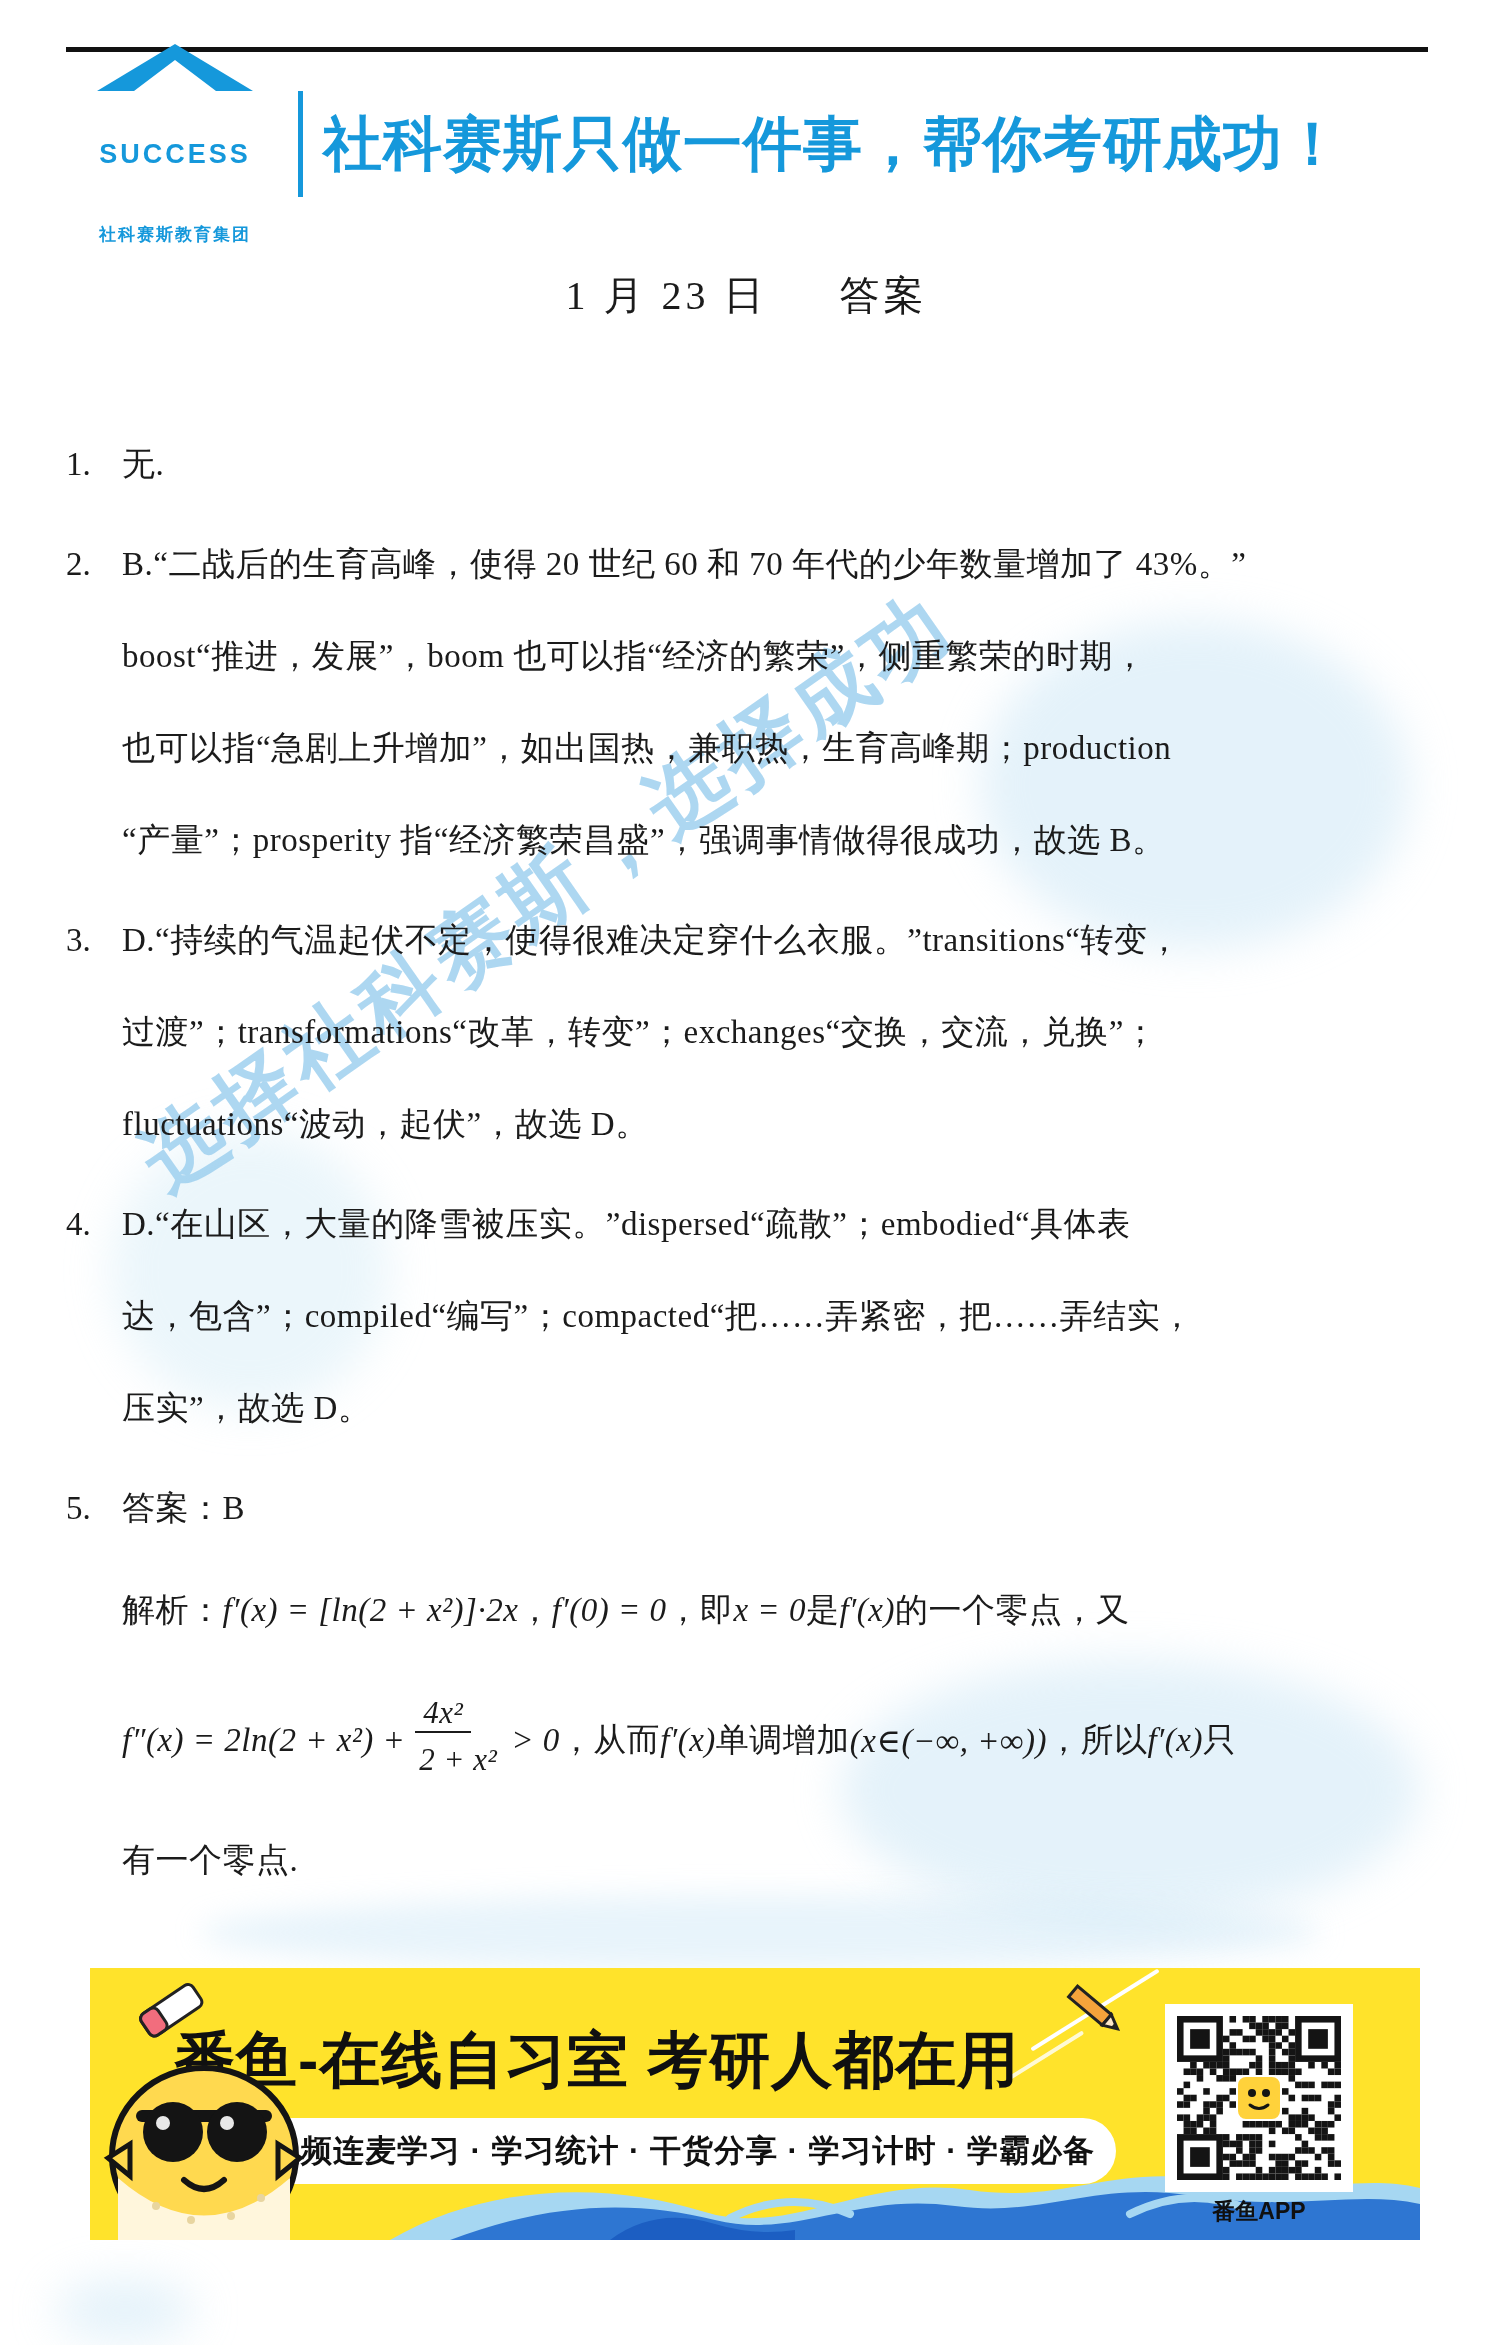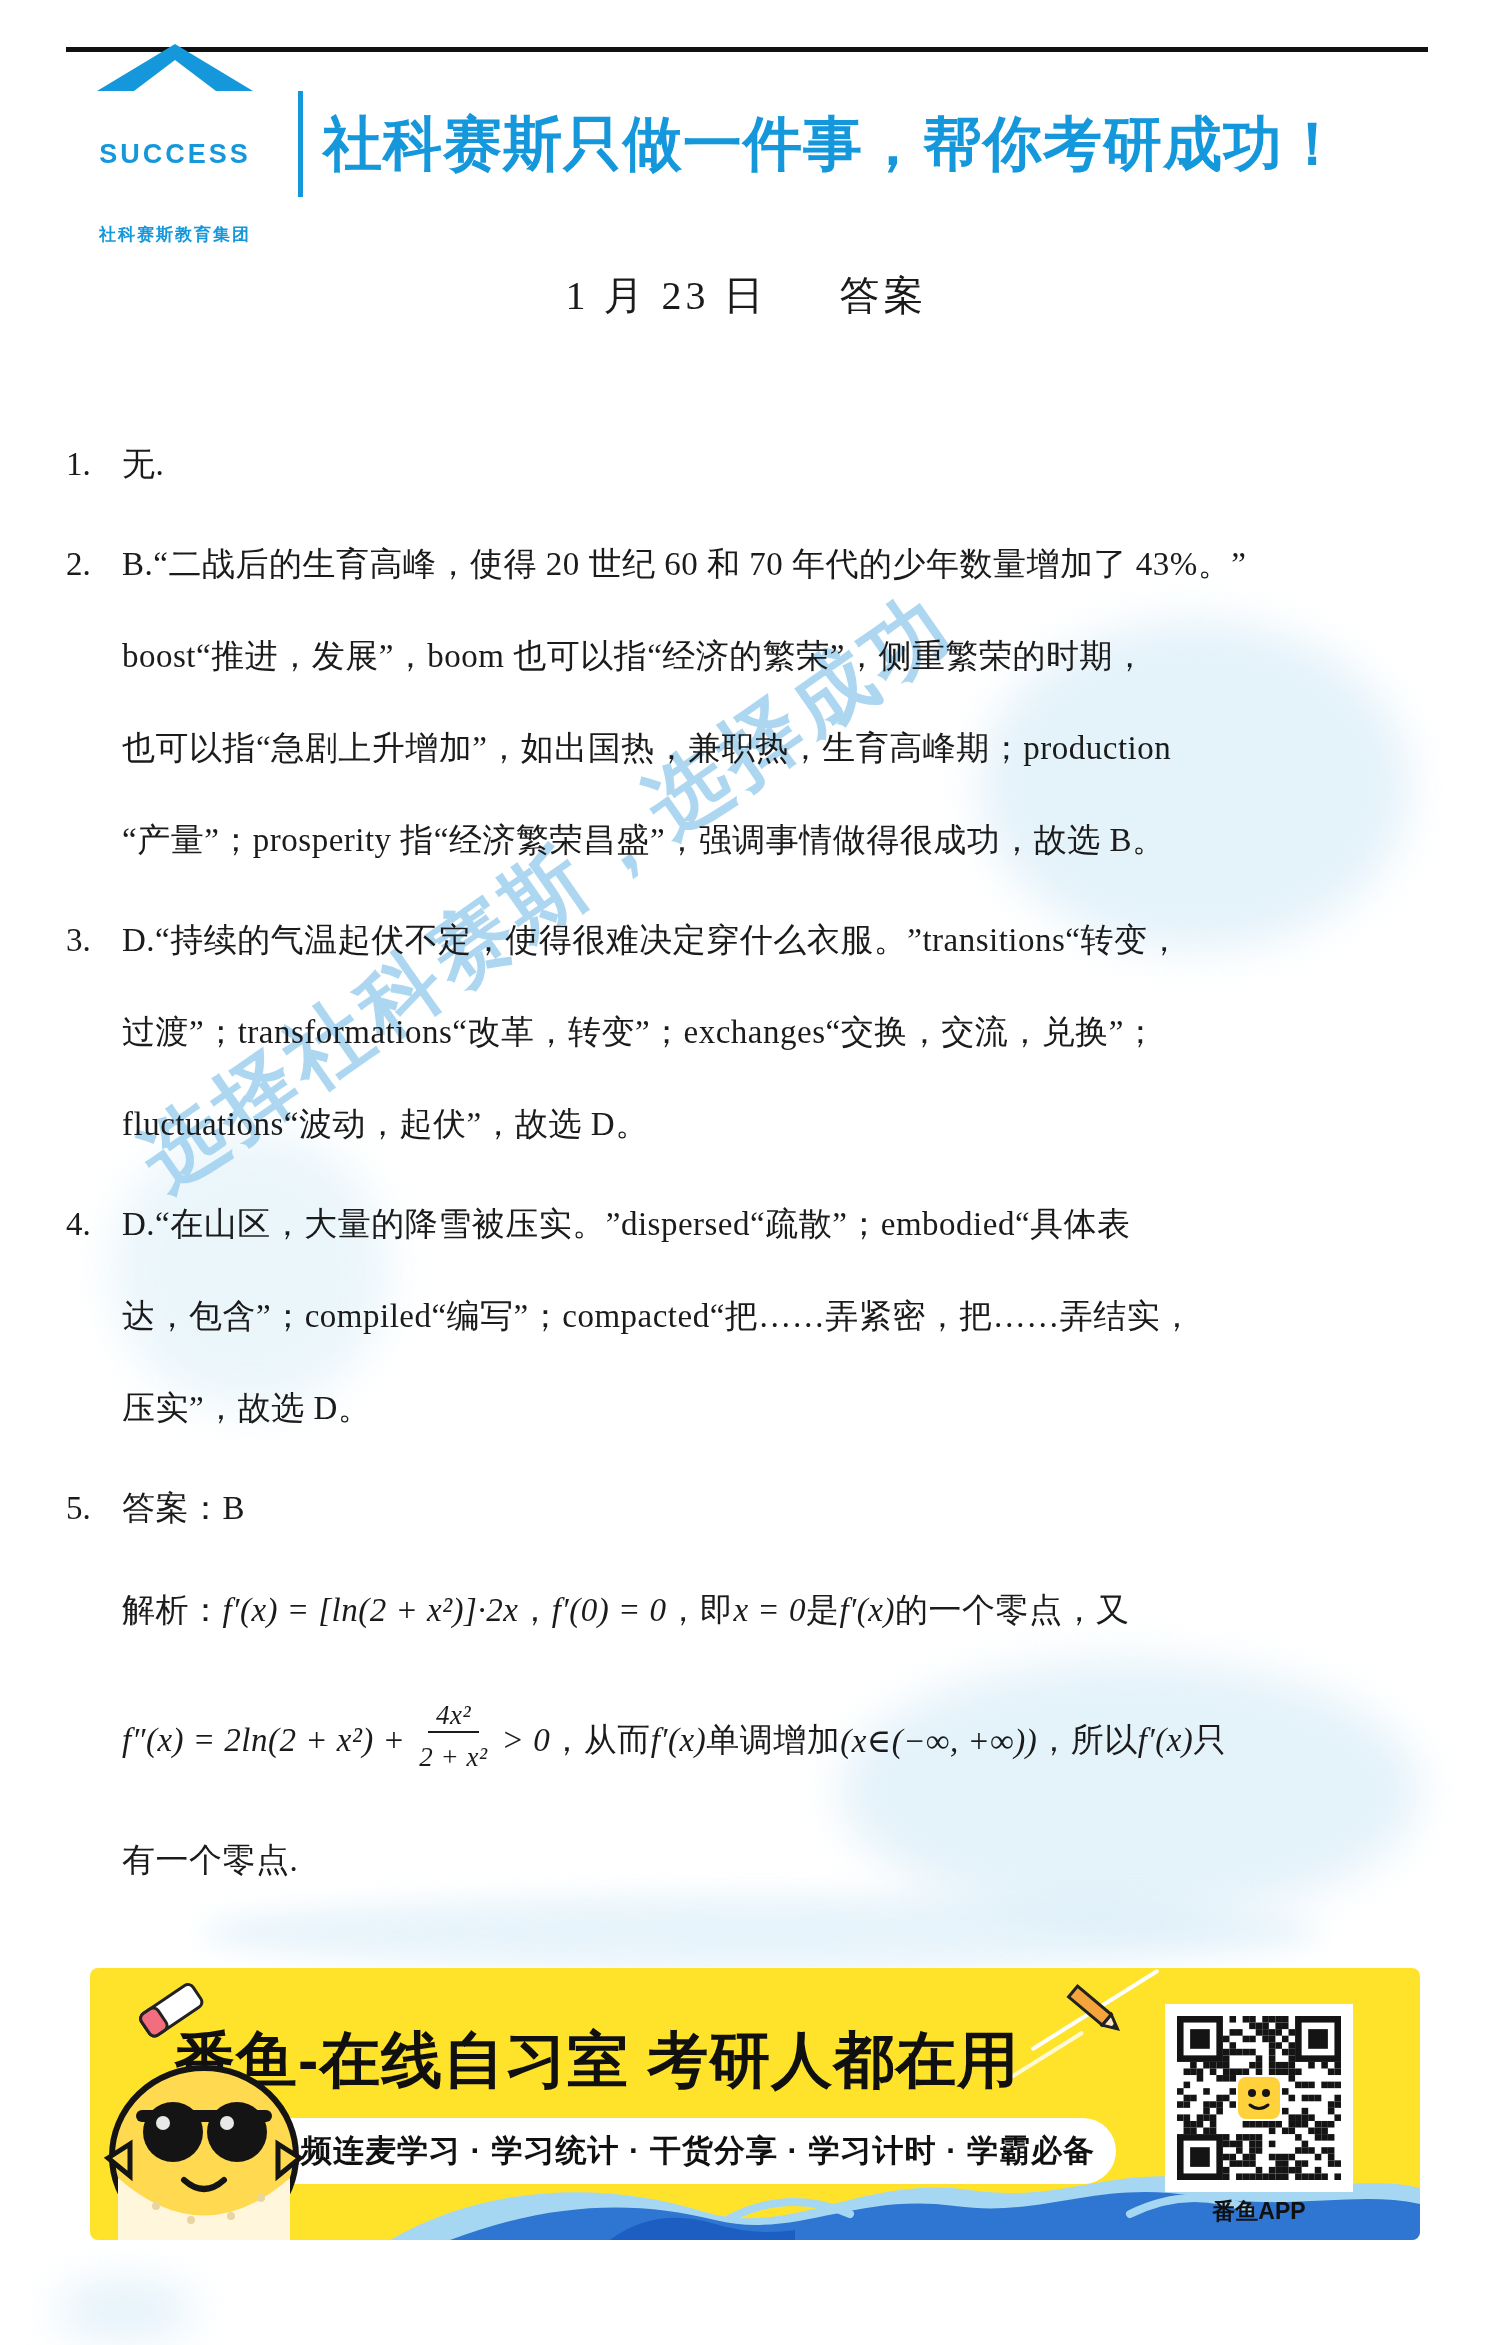--- a/index.html
+++ b/index.html
@@ -38,25 +38,25 @@
   .title-gap{display:inline-block;width:72px;}
   
   .answers{position:absolute;left:66px;top:418px;width:1372px;z-index:2;}
   .item{display:flex;margin-bottom:8px;}
   .num{width:56px;flex:none;font-size:33px;line-height:92px;height:92px;}
   .abody{flex:1;}
   .line{height:92px;font-size:33px;display:flex;align-items:center;white-space:nowrap;letter-spacing:.5px;}
   .line.tall{height:112px;}
   .line.frac-line{height:148px;}
   .m{font-style:italic;}
-  .frac{display:inline-flex;flex-direction:column;align-items:center;font-size:27px;line-height:1.2;margin:0 10px;font-style:italic;}
+  .frac{display:inline-flex;flex-direction:column;align-items:flex-start;font-size:31px;line-height:1.2;margin:0 10px;font-style:italic;}
   .frac .fn{border-bottom:2px solid #1b1b1b;padding:0 8px;}
   .frac .fd{padding:8px 4px;}
   
-  .banner{position:absolute;left:90px;top:1968px;width:1330px;height:272px;background:#ffe32b;border-radius:8px;overflow:hidden;z-index:3;}
+  .banner{position:absolute;left:90px;top:1968px;width:1330px;height:272px;background:#ffe32b;border-radius:0;overflow:hidden;z-index:3;}
   .banner-title{position:absolute;left:84px;top:52px;font-family:"Liberation Sans","DejaVu Sans",sans-serif;font-weight:900;font-size:61px;letter-spacing:1px;color:#101010;z-index:4;white-space:nowrap;}
   .banner-pill{position:absolute;left:158px;top:150px;width:868px;height:66px;background:#ffffff;border-radius:34px;z-index:4;
     font-family:"Liberation Sans","DejaVu Sans",sans-serif;font-weight:700;font-size:31px;letter-spacing:1px;color:#111;
     display:flex;align-items:center;justify-content:center;white-space:nowrap;}
   .puffer{position:absolute;left:6px;bottom:-8px;z-index:5;}
   .qr-wrap{position:absolute;right:67px;top:36px;width:188px;height:188px;background:#ffffff;z-index:5;display:flex;align-items:center;justify-content:center;}
   .qr-wrap svg{display:block;}
   .qr-logo{position:absolute;left:50%;top:50%;transform:translate(-50%,-50%);}
   .qr-label{position:absolute;right:67px;top:228px;width:188px;text-align:center;z-index:5;
     font-family:"Liberation Sans","DejaVu Sans",sans-serif;font-weight:900;font-size:23px;color:#101010;}

